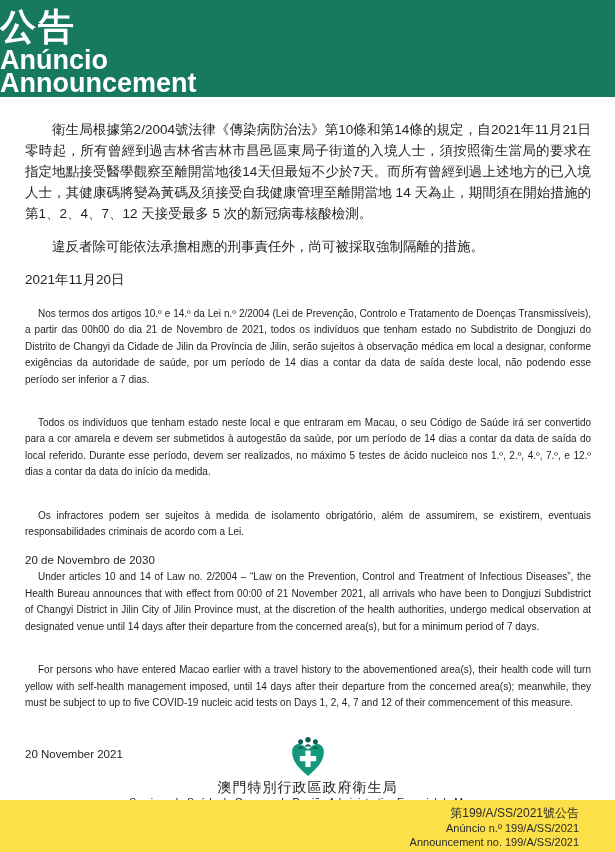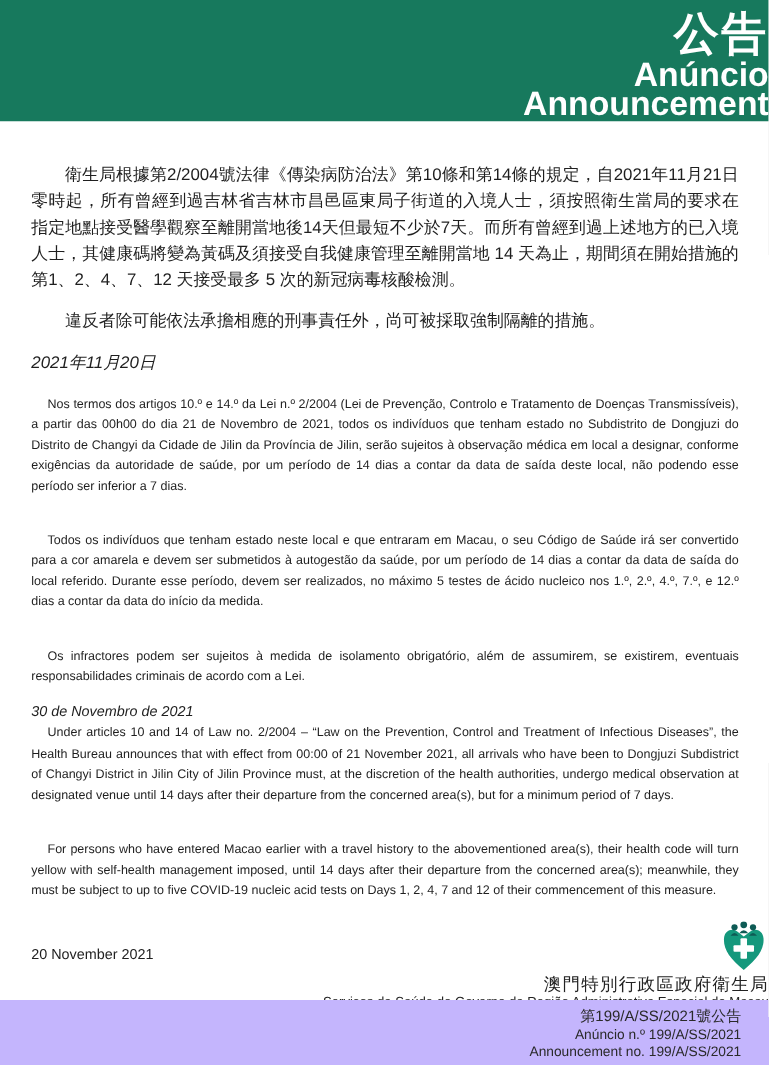--- a/index.html
+++ b/index.html
@@ -13,38 +13,38 @@
     font-family: "Liberation Sans", "DejaVu Sans", sans-serif;
     color: #1f1f1f;
     overflow: hidden;
   }
   
   .header {
     width: 100%;
     height: 97px;
     background: #17795d;
     color: #ffffff;
-    text-align: right;
+    text-align: left;
     padding-top: 5px;
   }
   .header .title-zh {
     font-size: 36px;
     font-weight: bold;
     line-height: 44px;
     letter-spacing: 2px;
   }
   .header .title-latin {
     font-size: 27px;
     font-weight: bold;
     line-height: 23px;
   }
   
   .main {
     position: absolute;
-    top: 109px;
+    top: 99px;
     left: 0;
     width: 100%;
     padding: 0 24px 0 25px;
   }
   .para-zh {
     font-size: 13.5px;
     line-height: 21px;
     text-align: justify;
     text-indent: 2em;
   }
@@ -57,55 +57,55 @@
     line-height: 16.4px;
     text-align: justify;
     text-indent: 1.3em;
   }
   .date-latin {
     font-size: 11.5px;
     line-height: 16px;
   }
   .mt-zh1 { margin-top: 20px; }
   .mt-zh2 { margin-top: 12px; }
-  .mt-date { margin-top: 12px; font-style: italic; }
+  .mt-date { margin-top: 12px; }
   .mt-pt1 { margin-top: 16px; }
   .mt-p   { margin-top: 27px; }
   .mt-en1 { margin-top: 1px; }
   .mt-en-date { margin-top: 35px; }
   
   .org-block {
     position: absolute;
     top: 737px;
     left: 0;
     width: 100%;
-    text-align: right;
+    text-align: center;
   }
   .logo-wrap { height: 42px; }
   .org-name-zh {
     font-size: 14px;
     line-height: 17px;
     letter-spacing: 1px;
     color: #222222;
   }
   .org-name-pt {
     font-size: 10.5px;
     line-height: 13px;
     color: #222222;
   }
   
   .footer {
     position: absolute;
     left: 0;
     bottom: 0;
     width: 100%;
     height: 52px;
-    background: #c4b5fd;
+    background: #fde047;
     text-align: right;
-    padding: 6px 22px 0 0;
+    padding: 6px 36px 0 0;
     color: #2a2a2a;
   }
   .footer .ref-zh { font-size: 12px; line-height: 15px; }
   .footer .ref-latin { font-size: 11px; line-height: 14px; }
 </style>
 </head>
 <body>
 
 <div class="page">
 
@@ -117,21 +117,21 @@
 
   <div class="main">
 
     <p class="para-zh mt-zh1">衛生局根據第2/2004號法律《傳染病防治法》第10條和第14條的規定，自2021年11月21日零時起，所有曾經到過吉林省吉林市昌邑區東局子街道的入境人士，須按照衛生當局的要求在指定地點接受醫學觀察至離開當地後14天但最短不少於7天。而所有曾經到過上述地方的已入境人士，其健康碼將變為黃碼及須接受自我健康管理至離開當地 14 天為止，期間須在開始措施的第1、2、4、7、12 天接受最多 5 次的新冠病毒核酸檢測。</p>
     <p class="para-zh mt-zh2">違反者除可能依法承擔相應的刑事責任外，尚可被採取強制隔離的措施。</p>
     <p class="date-zh mt-date">2021年11月20日</p>
 
     <p class="para-latin mt-pt1">Nos termos dos artigos 10.º e 14.º da Lei n.º 2/2004 (Lei de Prevenção, Controlo e Tratamento de Doenças Transmissíveis), a partir das 00h00 do dia 21 de Novembro de 2021, todos os indivíduos que tenham estado no Subdistrito de Dongjuzi do Distrito de Changyi da Cidade de Jilin da Província de Jilin, serão sujeitos à observação médica em local a designar, conforme exigências da autoridade de saúde, por um período de 14 dias a contar da data de saída deste local, não podendo esse período ser inferior a 7 dias.</p>
     <p class="para-latin mt-p">Todos os indivíduos que tenham estado neste local e que entraram em Macau, o seu Código de Saúde irá ser convertido para a cor amarela e devem ser submetidos à autogestão da saúde, por um período de 14 dias a contar da data de saída do local referido. Durante esse período, devem ser realizados, no máximo 5 testes de ácido nucleico nos 1.º, 2.º, 4.º, 7.º, e 12.º dias a contar da data do início da medida.</p>
     <p class="para-latin mt-p">Os infractores podem ser sujeitos à medida de isolamento obrigatório, além de assumirem, se existirem, eventuais responsabilidades criminais de acordo com a Lei.</p>
-    <p class="date-latin mt-date">30 de Novembro de 2021</p>
+    <p class="date-latin mt-date">20 de Novembro de 2030</p>
 
     <p class="para-latin mt-en1">Under articles 10 and 14 of Law no. 2/2004 – “Law on the Prevention, Control and Treatment of Infectious Diseases”, the Health Bureau announces that with effect from 00:00 of 21 November 2021, all arrivals who have been to Dongjuzi Subdistrict of Changyi District in Jilin City of Jilin Province must, at the discretion of the health authorities, undergo medical observation at designated venue until 14 days after their departure from the concerned area(s), but for a minimum period of 7 days.</p>
     <p class="para-latin mt-p">For persons who have entered Macao earlier with a travel history to the abovementioned area(s), their health code will turn yellow with self-health management imposed, until 14 days after their departure from the concerned area(s); meanwhile, they must be subject to up to five COVID-19 nucleic acid tests on Days 1, 2, 4, 7 and 12 of their commencement of this measure.</p>
     <p class="date-latin mt-en-date">20 November 2021</p>
 
   </div>
 
   <div class="org-block">
     <div class="logo-wrap">
       <svg width="40" height="41" viewBox="0 0 40 41" aria-hidden="true">

